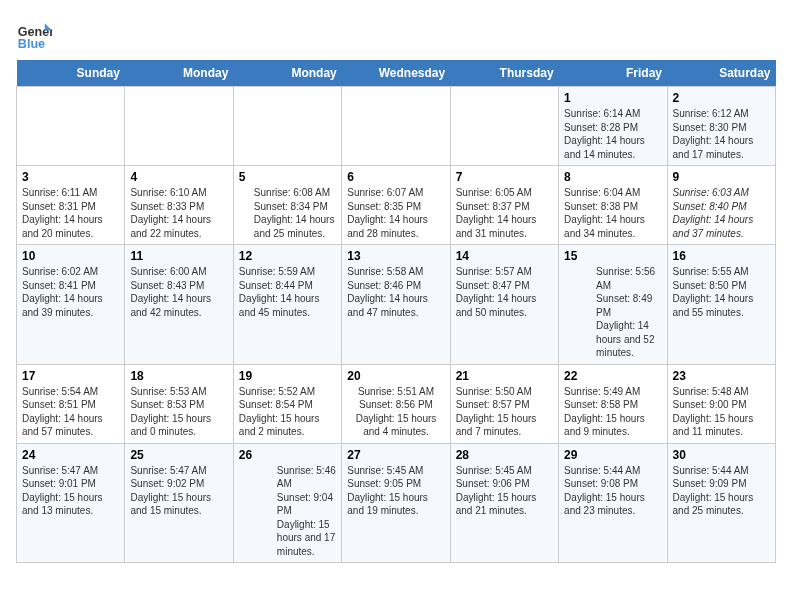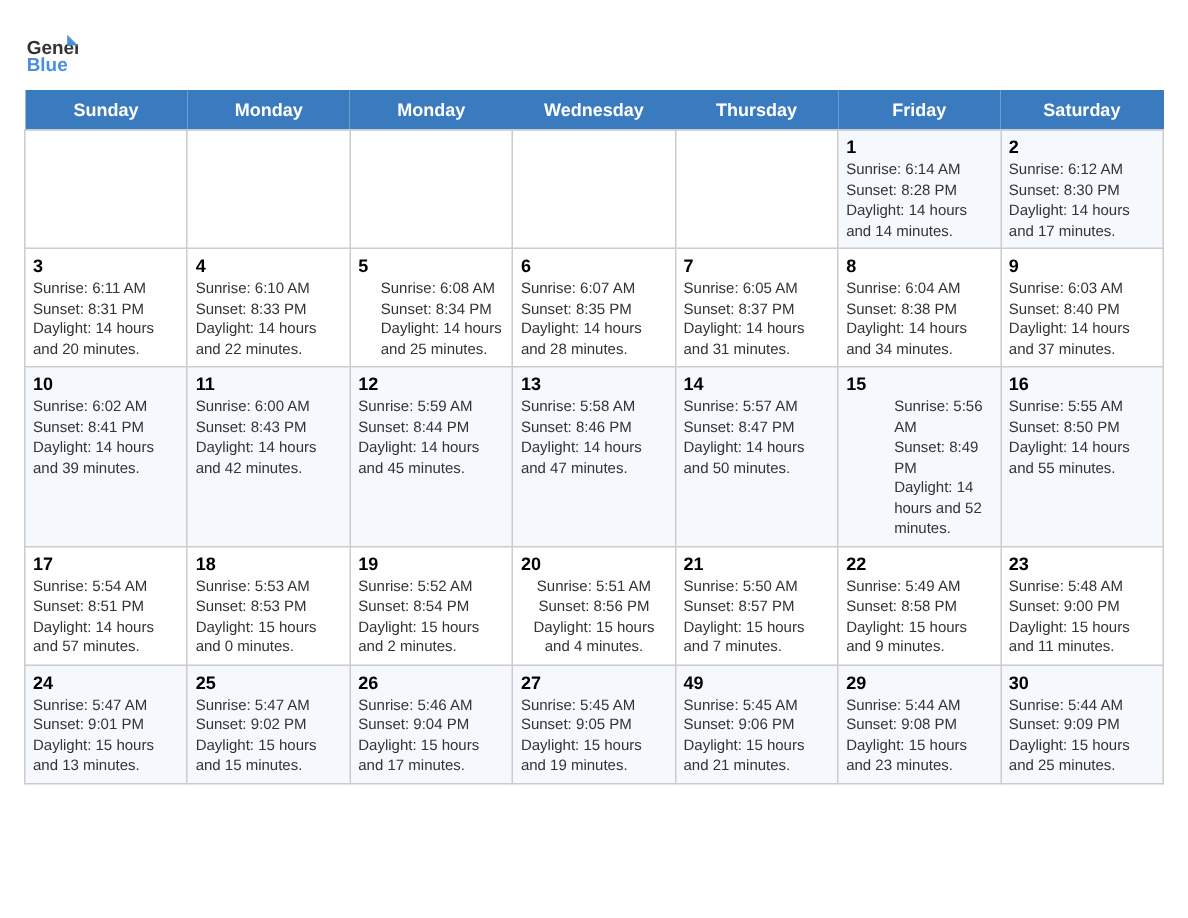--- a/index.html
+++ b/index.html
@@ -38,21 +38,21 @@
       color: #555;
     }
     table {
       width: 100%;
       border-collapse: collapse;
       font-size: 11px;
     }
     thead th {
       background-color: #3a7abf;
       color: #fff;
-      text-align: center;
+      text-align: right;
       padding: 6px 5px;
       font-size: 12px;
       font-weight: bold;
     }
     tbody td {
       border: 1px solid #ccc;
       vertical-align: top;
       padding: 4px 5px;
       width: 14.28%;
       height: 78px;
@@ -157,21 +157,21 @@
 Daylight: 14 hours and 31 minutes.</div>
         </td>
         <td>
           <span class="day-num">8</span>
           <div class="day-info" style="white-space: pre-line;">Sunrise: 6:04 AM
 Sunset: 8:38 PM
 Daylight: 14 hours and 34 minutes.</div>
         </td>
         <td>
           <span class="day-num">9</span>
-          <div class="day-info" style="white-space: pre-line;">Sunrise: 6:03 AM
+          <div class="day-info" style="white-space: pre-line; font-style: italic;">Sunrise: 6:03 AM
 Sunset: 8:40 PM
 Daylight: 14 hours and 37 minutes.</div>
         </td>
       </tr>
       <tr>
         <td>
           <span class="day-num">10</span>
           <div class="day-info" style="white-space: pre-line;">Sunrise: 6:02 AM
 Sunset: 8:41 PM
 Daylight: 14 hours and 39 minutes.</div>
@@ -265,32 +265,32 @@
 Daylight: 15 hours and 13 minutes.</div>
         </td>
         <td>
           <span class="day-num">25</span>
           <div class="day-info" style="white-space: pre-line;">Sunrise: 5:47 AM
 Sunset: 9:02 PM
 Daylight: 15 hours and 15 minutes.</div>
         </td>
         <td>
           <span class="day-num">26</span>
-          <div class="day-info" style="white-space: pre-line;">Sunrise: 5:46 AM
+          <div class="day-info" style="white-space: pre-line; margin-left: 38px;">Sunrise: 5:46 AM
 Sunset: 9:04 PM
 Daylight: 15 hours and 17 minutes.</div>
         </td>
         <td>
           <span class="day-num">27</span>
           <div class="day-info" style="white-space: pre-line;">Sunrise: 5:45 AM
 Sunset: 9:05 PM
 Daylight: 15 hours and 19 minutes.</div>
         </td>
         <td>
-          <span class="day-num">49</span>
+          <span class="day-num">28</span>
           <div class="day-info" style="white-space: pre-line;">Sunrise: 5:45 AM
 Sunset: 9:06 PM
 Daylight: 15 hours and 21 minutes.</div>
         </td>
         <td>
           <span class="day-num">29</span>
           <div class="day-info" style="white-space: pre-line;">Sunrise: 5:44 AM
 Sunset: 9:08 PM
 Daylight: 15 hours and 23 minutes.</div>
         </td>

